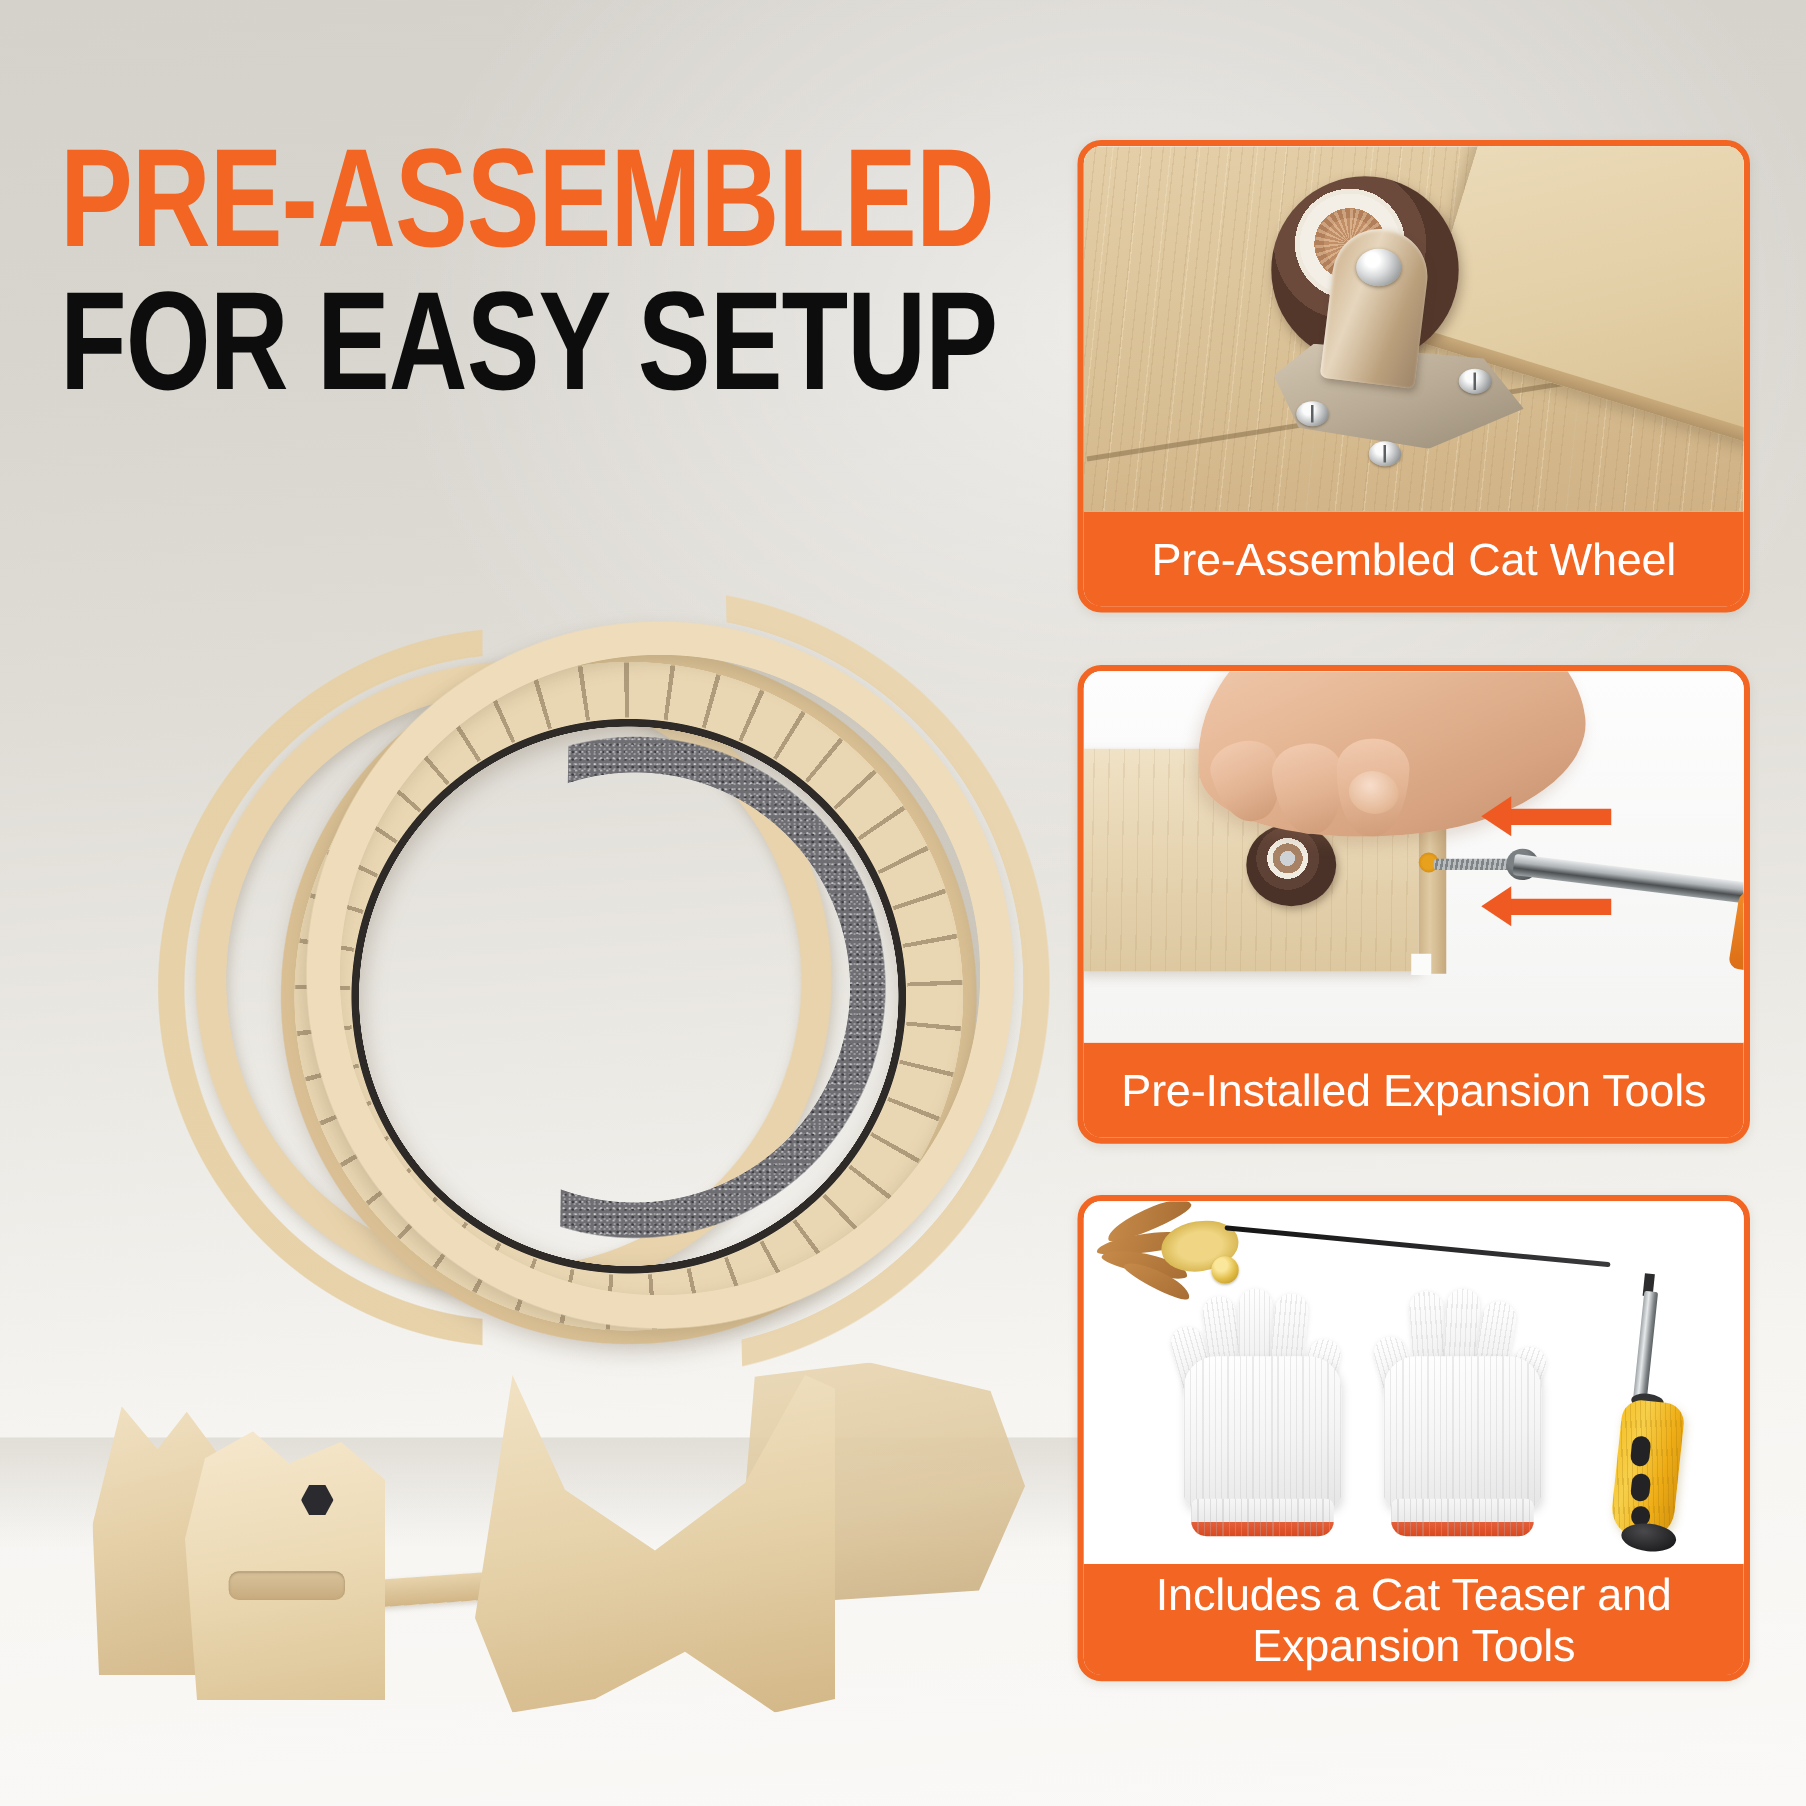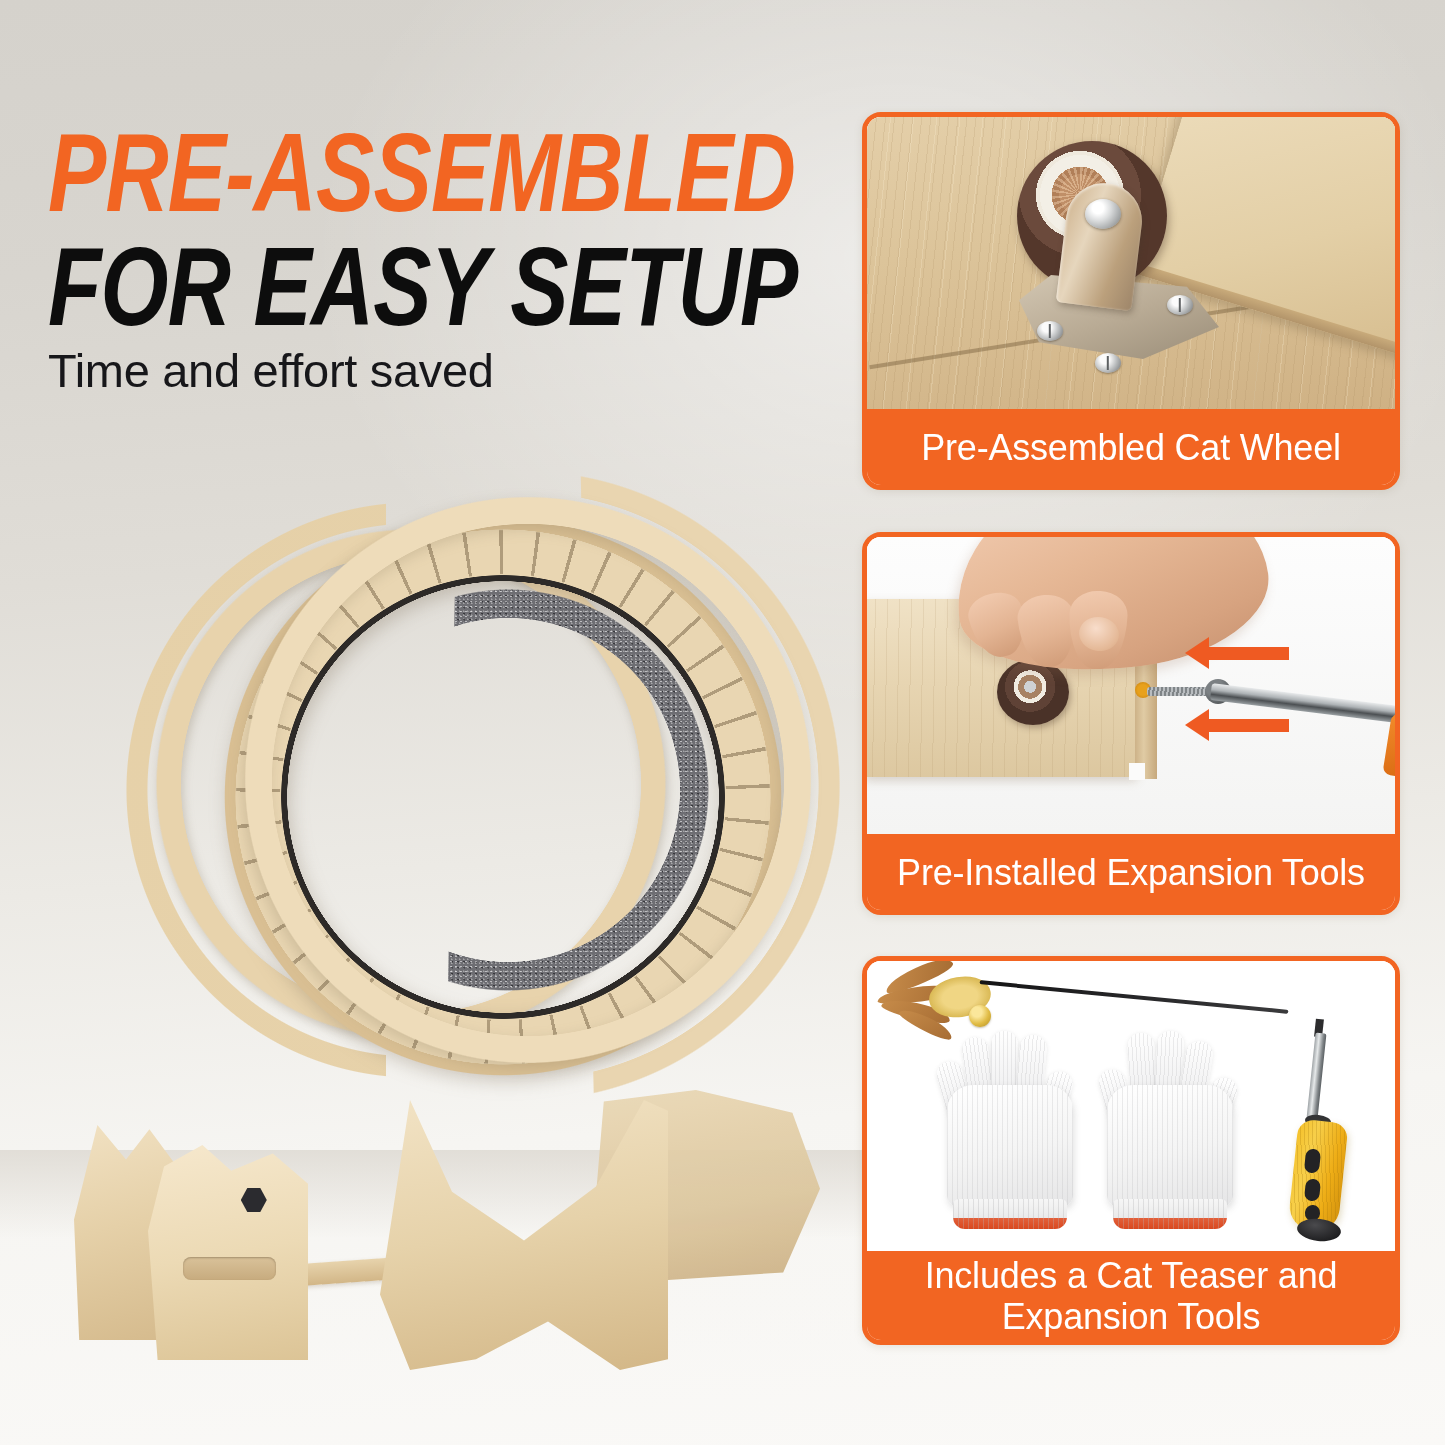--- a/index.html
+++ b/index.html
@@ -29,21 +29,21 @@
 
   
   #floor {
     position: absolute;
     left: 0; top: 1150px;
     width: 870px; height: 295px;
     background: linear-gradient(180deg, rgba(222,218,211,0.85) 0%, rgba(247,246,243,0.2) 30%, rgba(252,251,250,0) 70%);
   }
 
   
-  #headline { position: absolute; left: 48px; top: 118px; width: 790px; font-style: italic; }
+  #headline { position: absolute; left: 48px; top: 104px; width: 790px; }
 
   .hl-line {
     font-weight: 700;
     font-size: 112px;
     line-height: 0.98;
     letter-spacing: -1px;
     transform: scaleX(0.78);
     transform-origin: left center;
     white-space: nowrap;
   }
@@ -552,21 +552,20 @@
 <body>
 
 <div id="canvas">
 
   <div id="floor"></div>
 
   <div id="headline">
     <div class="hl-line hl-1">PRE-ASSEMBLED</div>
     <div class="hl-line hl-2">FOR EASY SETUP</div>
   </div>
-  <div id="subtitle">Time and effort saved</div>
 
   <div id="product">
     <div class="hoop-back"></div>
     <div class="ring-outer-back"></div>
     <div class="drum"></div>
     <div class="slats"></div>
     <div class="carpet"></div>
     <div class="carpet-tex"></div>
     <div class="arc-right"></div>
     <div class="ring-front"></div>

